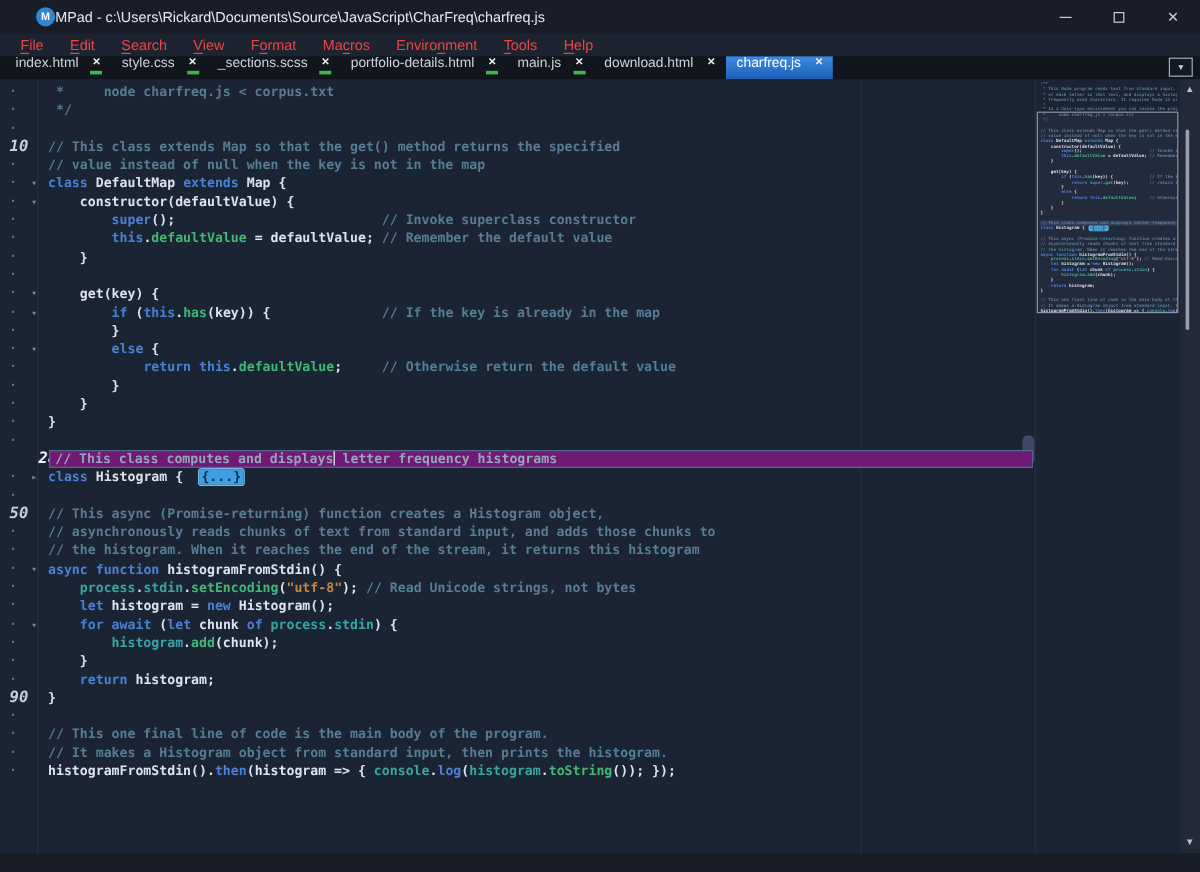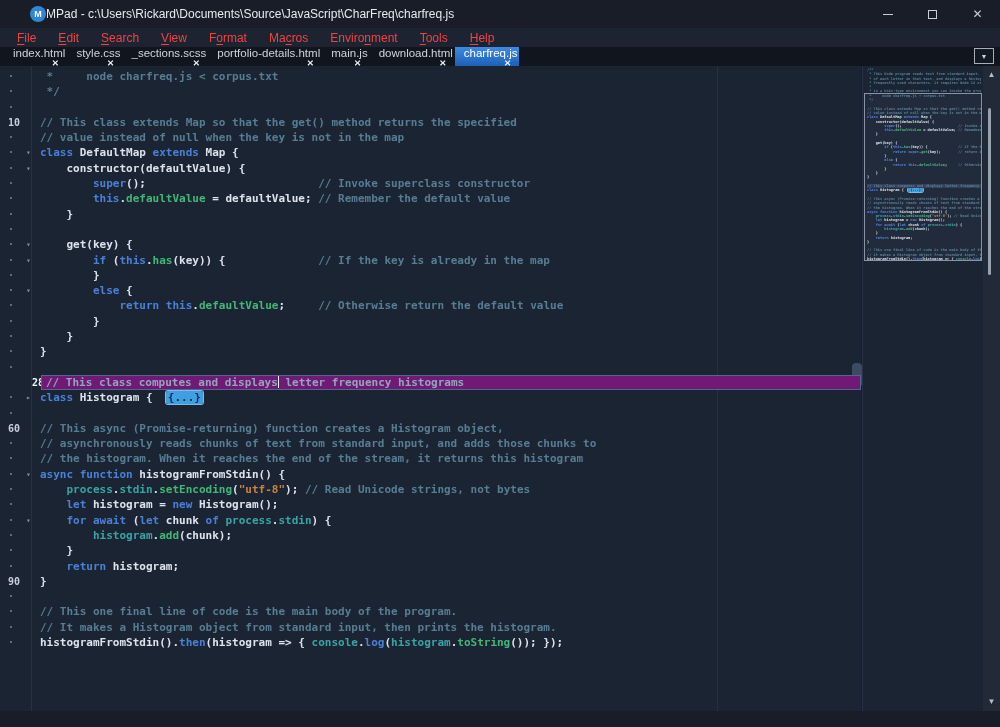--- a/index.html
+++ b/index.html
@@ -22,21 +22,21 @@
 
   
   .menubar { position:absolute; left:0; top:28px; width:1000px; height:19px;
     background:#1d2330; display:flex; align-items:center; padding-left:6px; }
   .menu-item { color:#ef4444; font-size:12px; padding:0 11px; white-space:pre; }
   .menu-item .mn { text-decoration:underline; text-underline-offset:2px; }
 
   
   .tabbar { position:absolute; left:0; top:47px; width:1000px; height:19px;
     background:#10151e; display:flex; align-items:stretch; padding-left:4px; }
-  .tab { display:flex; align-items:flex-end; padding:0 2px 0 9px;flex-direction:column; }
+  .tab { display:flex; align-items:flex-start; padding:0 2px 0 9px; }
   .tab-label { color:#ced4de; font-size:11.5px; white-space:pre; }
   .tab-close { display:flex; flex-direction:column; align-items:center; margin-left:9px;
     margin-right:4px; width:12px; }
   .tab-close .x { color:#eef1f5; font-size:8.5px; font-weight:bold; line-height:9px; }
   .tab-close .greenbar { width:10px; height:3px; background:#3dbb49; margin-top:3px; }
   .tab.active { background:linear-gradient(#3c8be4,#1d60b5); }
   .tab.active .tab-label { color:#ffffff; }
   .tab-dropdown { position:absolute; right:6px; top:1px; width:20px; height:16px;
     border:1px solid #a7aeba; display:flex; align-items:center; justify-content:center;
     color:#ccd2dc; font-size:7px; background:#141a24; }
@@ -44,21 +44,21 @@
   
   .editor { position:absolute; left:0; top:66px; width:861px; height:645px;
     background:#1b2433; overflow:hidden; padding-top:3px;
     font-family:"DejaVu Sans Mono", monospace; font-size:11px; font-weight:700; }
   .gutterline { position:absolute; left:31px; top:66px; width:1px; height:645px;
     background:#283144; z-index:0; }
   .marginline { position:absolute; left:717px; top:66px; width:1px; height:645px;
     background:#262f42; z-index:0; }
   .line { display:flex; height:15.3px; line-height:15.3px; position:relative; z-index:1; }
   .gut { width:26px; padding-left:8px; color:#6f7a8c; font-size:10px; flex:none; }
-  .gut.num { color:#c8cfda; font-size:10px; }
+  .gut.num { color:#c8cfda; font-size:13px;font-style:italic; }
   .gut.cur { color:#f2f5fa;padding-left:32px; }
   .foldcol { width:14px; flex:none; color:#7f8a9c; font-size:8px; text-align:left;
     line-height:15.3px; }
   .codetext { flex:1; white-space:pre; }
   .line.current .codetext { background:#701a75; box-shadow:inset 0 0 0 1px #50688e;
     margin-left:-5px; padding-left:5px; }
   .tk-p { color:#dde3ec; }
   .tk-k { color:#4a80d8; }
   .tk-c { color:#567d93; }
   .tk-f { color:#41b877; }
@@ -295,21 +295,21 @@
         <span class="gut">·</span>
         <span class="foldcol">▸</span>
         <span class="codetext"><span class="tk-k">class</span><span class="tk-p"> Histogram {  </span><span class="tk-fold">{...}</span></span>
       </div>
       <div class="line">
         <span class="gut">·</span>
         <span class="foldcol"></span>
         <span class="codetext"></span>
       </div>
       <div class="line">
-        <span class="gut num">60</span>
+        <span class="gut num">50</span>
         <span class="foldcol"></span>
         <span class="codetext"><span class="tk-c">// This async (Promise-returning) function creates a Histogram object,</span></span>
       </div>
       <div class="line">
         <span class="gut">·</span>
         <span class="foldcol"></span>
         <span class="codetext"><span class="tk-c">// asynchronously reads chunks of text from standard input, and adds those chunks to</span></span>
       </div>
       <div class="line">
         <span class="gut">·</span>

